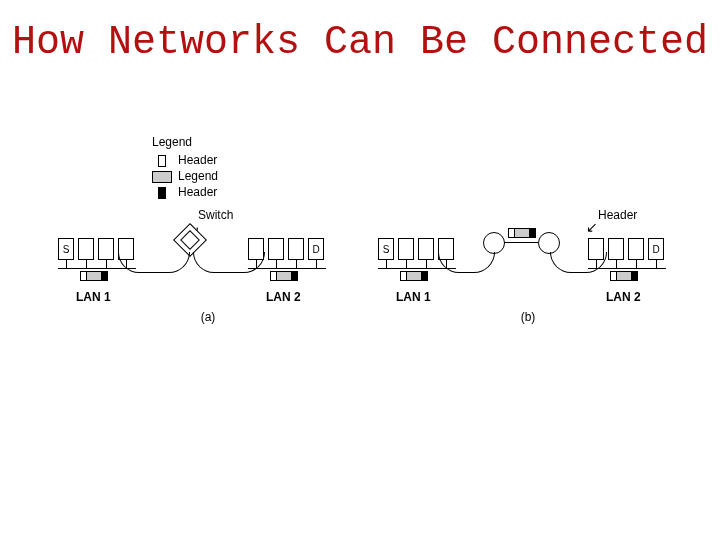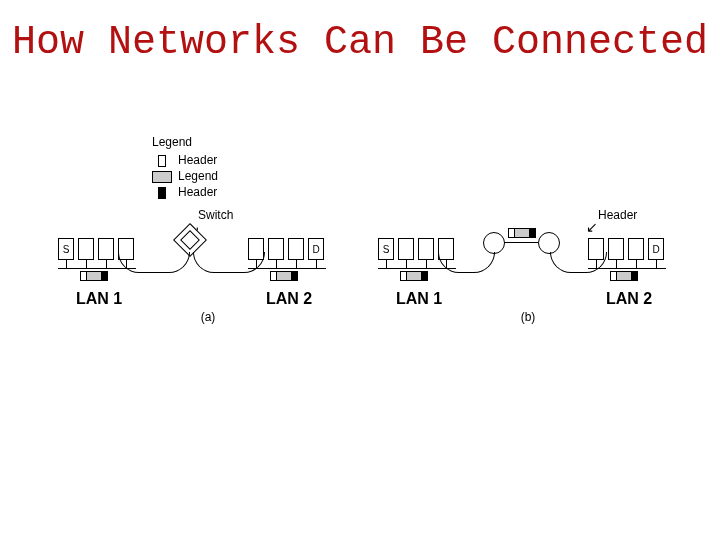--- a/index.html
+++ b/index.html
@@ -114,21 +114,21 @@
   .bus {
     position: absolute;
     top: 58px;
     height: 1px;
     background: #000;
   }
   .lan-name {
     position: absolute;
     top: 80px;
     font-weight: bold;
-    font-size: 16px;
+    font-size: 12px;
   }
   .sub-label {
     position: absolute;
     top: 100px;
     width: 100%;
     text-align: center;
     font-size: 12px;
   }
   .pkt {
     position: absolute;

